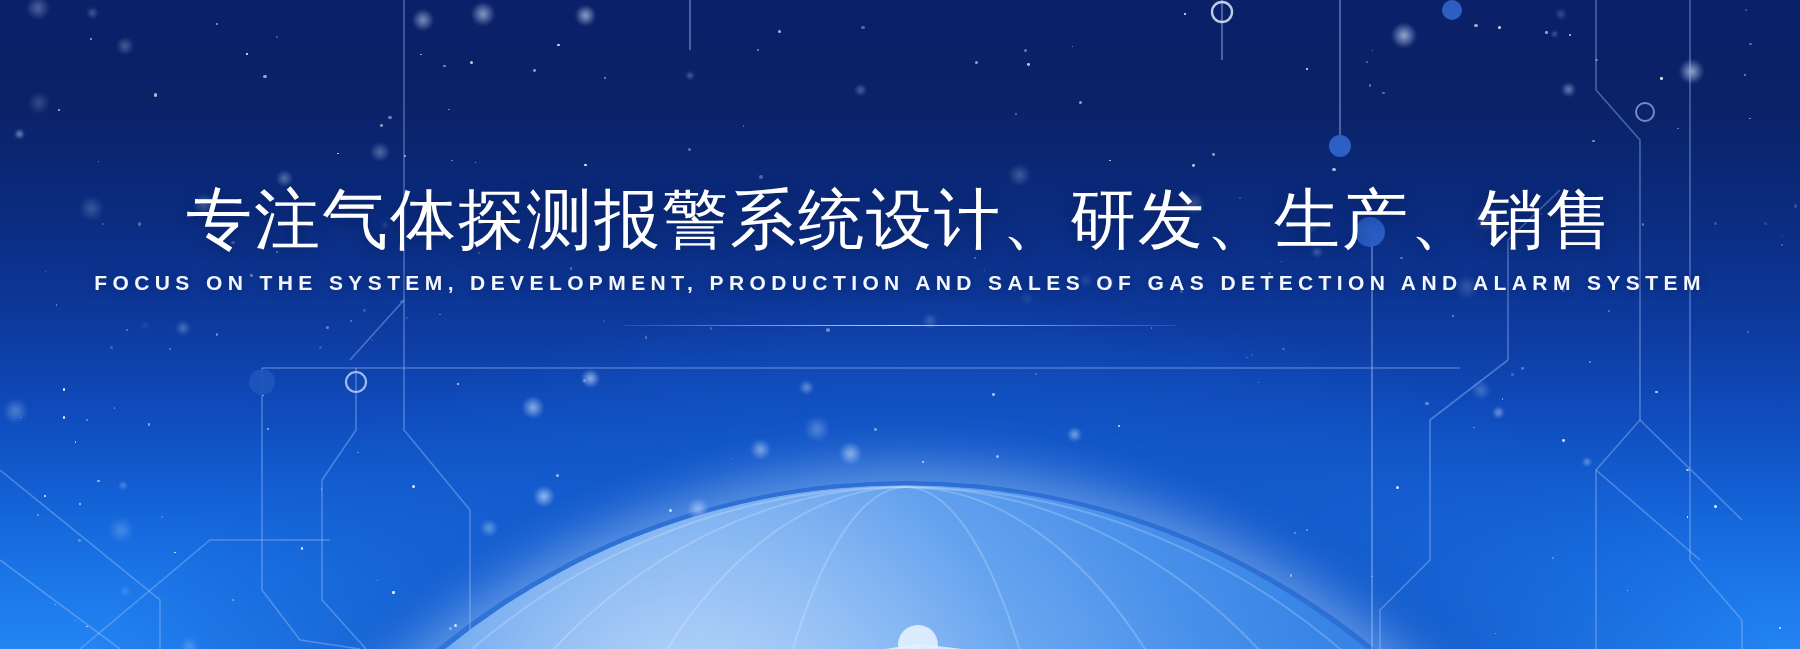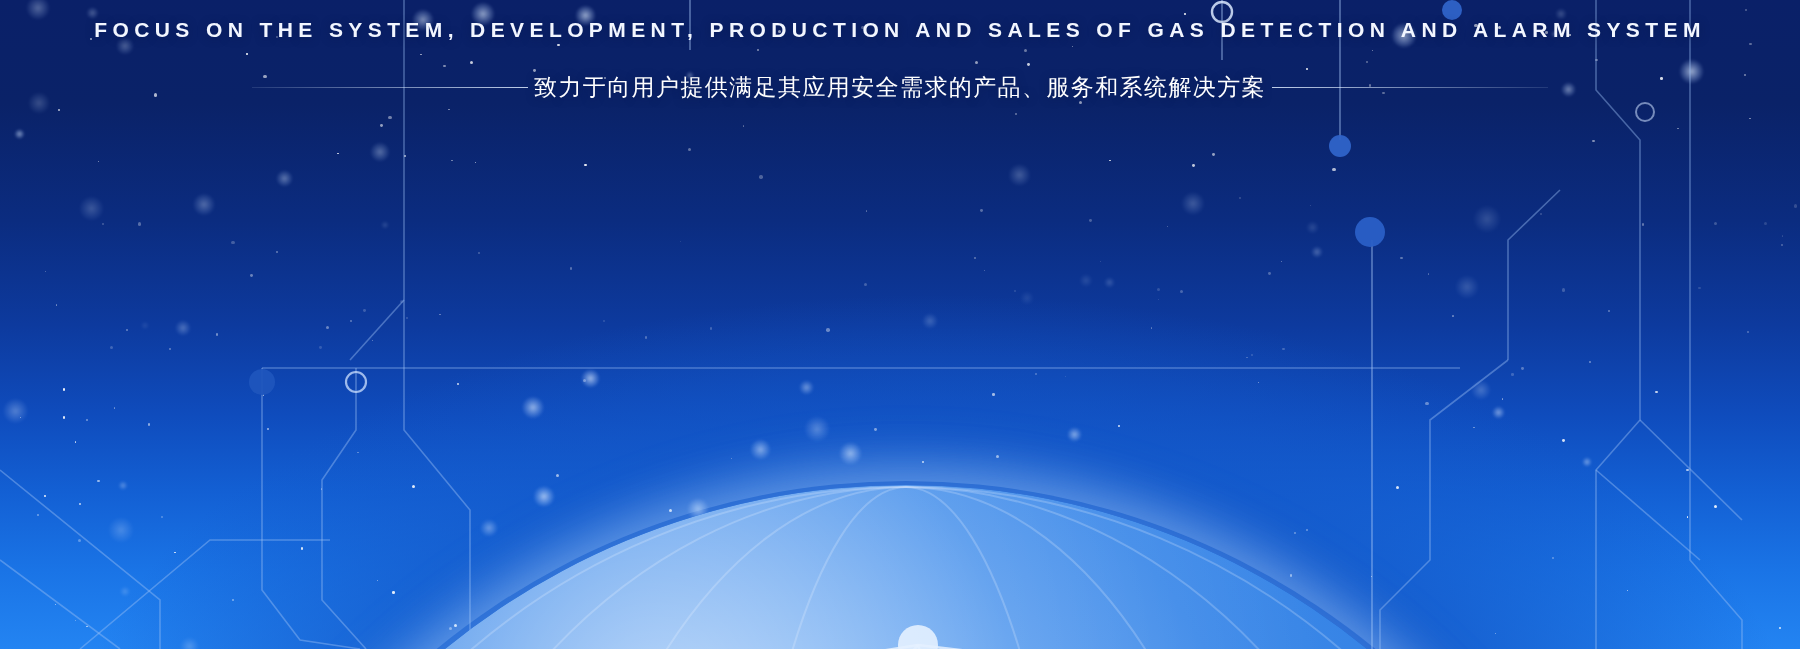--- a/index.html
+++ b/index.html
@@ -499,23 +499,23 @@
           <circle cx="280" cy="470" r="28" fill="#c5ddfb" fill-opacity=".5" clip-path="inset(0 0 0 50%)"></circle>
           <circle cx="512" cy="498" r="17" fill="#ffffff" fill-opacity=".95"></circle>
           <circle cx="1200" cy="508" r="15" fill="#eef6ff" fill-opacity=".92"></circle>
           <circle cx="770" cy="414" r="14" fill="#dceafc" fill-opacity=".8"></circle>
         </g>
       </svg>
     </div>
   </div>
 
   <div class="content">
+    <div class="headline">专注气体探测报警系统设计、研发、生产、销售</div>
 
     <div class="subline">FOCUS ON THE SYSTEM, DEVELOPMENT, PRODUCTION AND SALES OF GAS DETECTION AND ALARM SYSTEM</div>
 
     <div class="tagline-row">
       <span class="rule left"></span>
-      <span class="tagline">致力于向用户提供满足其应用安全需求的产品、服务和系统解决方案</span>
       <span class="rule right"></span>
     </div>
   </div>
 
 </div>
 
 </body></html>

